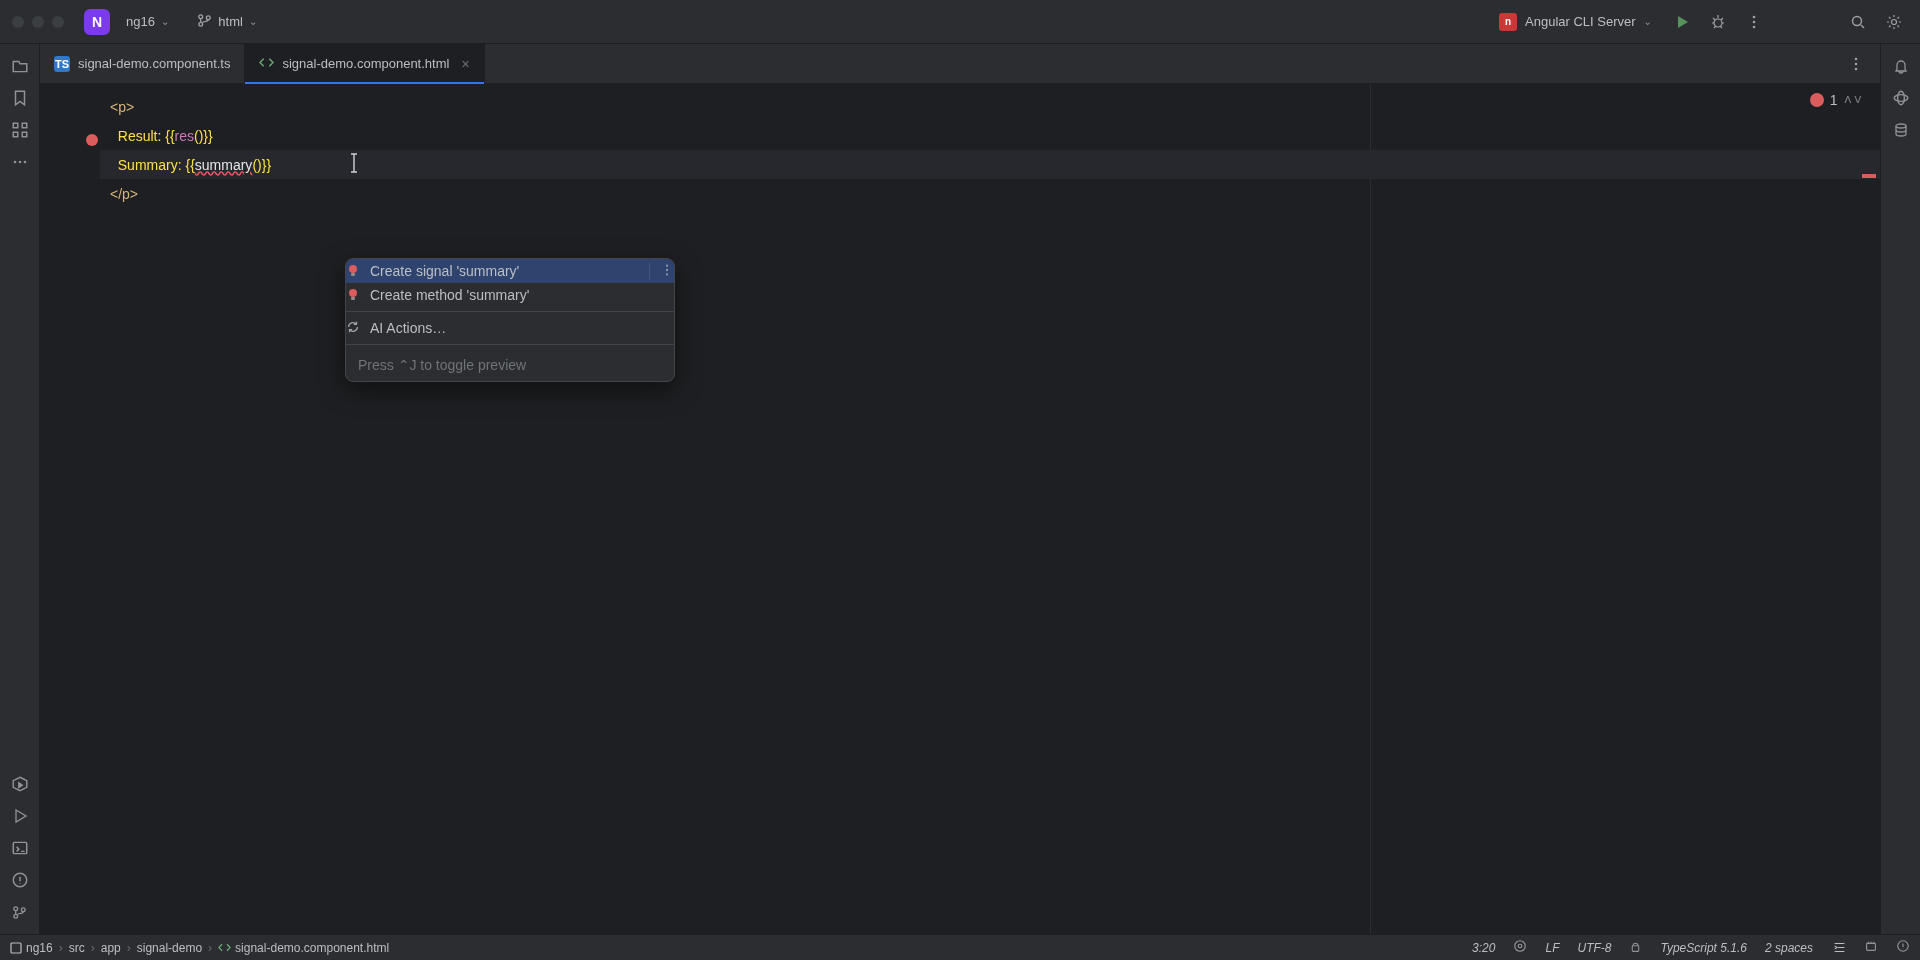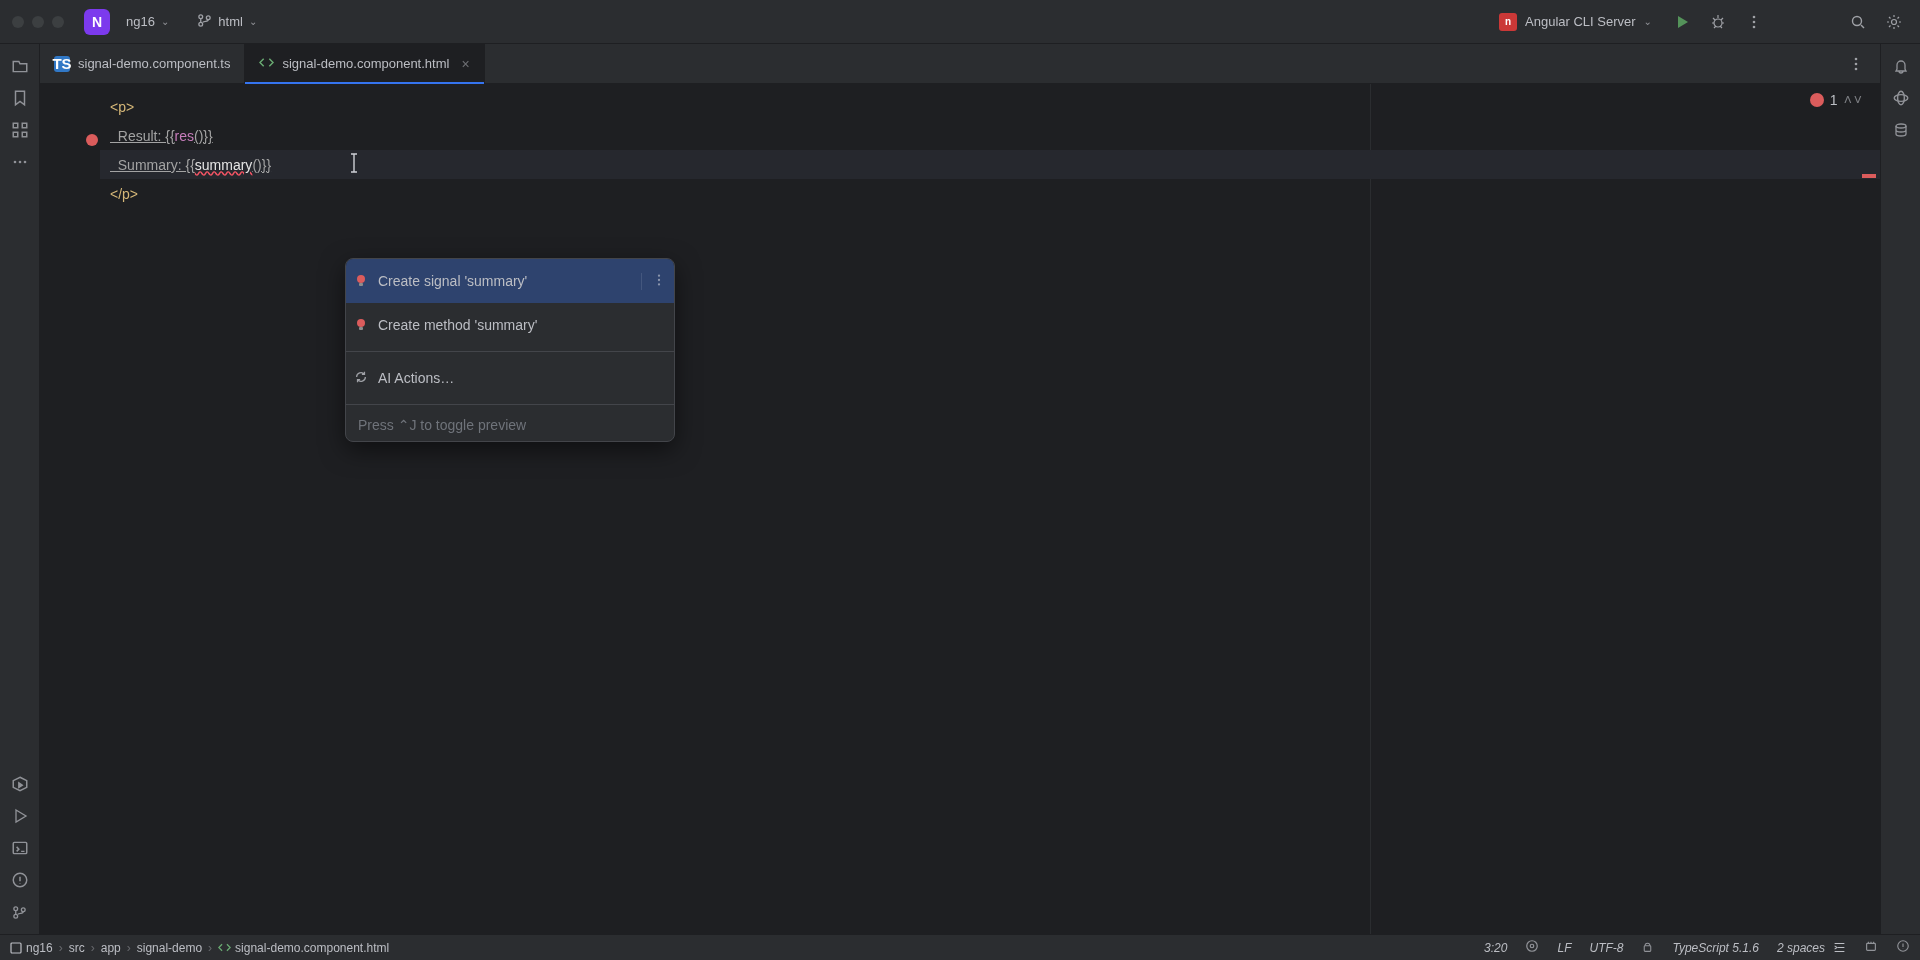--- a/index.html
+++ b/index.html
@@ -25,48 +25,48 @@
 .left-rail { width: 40px; background: #2b2d30; display: flex; flex-direction: column; align-items: center; padding: 8px 0; gap: 4px; border-right: 1px solid #1e1f22; }
 .left-rail-bottom { margin-top: auto; display: flex; flex-direction: column; gap: 4px; align-items: center; }
 .rail-icon { width: 28px; height: 28px; display: flex; align-items: center; justify-content: center; border-radius: 4px; cursor: pointer; opacity: 0.7; }
 .right-rail { width: 40px; background: #2b2d30; display: flex; flex-direction: column; align-items: center; padding: 8px 0; gap: 4px; border-left: 1px solid #1e1f22; }
 
 .editor-area { flex: 1; display: flex; flex-direction: column; background: #1e1f22; }
 .tab-bar { height: 40px; background: #2b2d30; display: flex; align-items: center; border-bottom: 1px solid #1e1f22; position: relative; }
 .tab { height: 40px; display: flex; align-items: center; gap: 8px; padding: 0 14px; cursor: pointer; border-right: 1px solid #1e1f22; position: relative; }
 .tab.active { background: #1e1f22; }
 .tab.active::after { content: ''; position: absolute; bottom: 0; left: 0; right: 0; height: 2px; background: #3574f0; }
-.tab-icon-ts { width: 16px; height: 16px; background: #3178c6; border-radius: 3px; display: flex; align-items: center; justify-content: center; color: white; font-size: 15px; font-weight: bold; }
+.tab-icon-ts { width: 16px; height: 16px; background: #3178c6; border-radius: 3px; display: flex; align-items: center; justify-content: center; color: white; font-size: 11px; font-weight: bold; }
 .tab-icon-html { color: #6aab73; }
 .tab-close { opacity: 0.5; font-size: 14px; margin-left: 4px; }
 .tab-bar-right { margin-left: auto; padding: 0 10px; }
 
 
 .editor-body { flex: 1; display: flex; position: relative; font-family: 'JetBrains Mono', 'Menlo', monospace; font-size: 14px; }
 .gutter { width: 60px; padding-top: 8px; }
 .code-area { flex: 1; padding-top: 8px; position: relative; }
 .code-line { height: 29px; display: flex; align-items: center; padding-left: 10px; white-space: pre; position: relative; }
 .code-line.current { background: #26282e; }
 .gutter-line { height: 29px; display: flex; align-items: center; justify-content: flex-end; padding-right: 14px; color: #4b5059; position: relative; }
 .gutter-error { position: absolute; right: 2px; width: 12px; height: 12px; background: #db5c5c; border-radius: 50%; }
 .angle { color: #d5b778; }
-.text { color: #a3a3a3; text-decoration: underline; }
+.text { color: #fde047; }
 .fn-ok { color: #c77dbb; }
 .fn-err { color: #e5e5e5; text-decoration: wavy underline #f75464; }
 
 
 .inspections { position: absolute; top: 8px; right: 18px; display: flex; align-items: center; gap: 6px; z-index: 5; }
 .err-badge { width: 14px; height: 14px; background: #db5c5c; border-radius: 50%; }
 .inspection-arrows { display: flex; gap: 2px; opacity: 0.6; }
 .error-stripe { position: absolute; right: 4px; top: 90px; width: 14px; height: 4px; background: #db5c5c; }
 .right-margin { position: absolute; top: 0; bottom: 0; left: 1330px; width: 1px; background: #2b2d30; }
 
 
 .intention-popup { position: absolute; left: 305px; top: 174px; background: #2b2d30; border: 1px solid #43454a; border-radius: 8px; box-shadow: 0 8px 24px rgba(0,0,0,0.5); overflow: hidden; min-width: 330px; z-index: 10; }
-.intention-item { height: 44px; display: flex; align-items: center; padding: 0 8px; gap: 10px; cursor: pointer; }
+.intention-item { height: 24px; display: flex; align-items: center; padding: 0 0; gap: 10px; cursor: pointer; }
 .intention-item.selected { background: #2e436e; }
 .intention-item.selected .intention-more { visibility: visible; }
 .bulb-icon { width: 14px; height: 14px; position: relative; }
 .bulb-red { color: #db5c5c; }
 .intention-more { margin-left: auto; opacity: 0.6; visibility: hidden; border-left: 1px solid rgba(255,255,255,0.18); padding-left: 10px; }
 .intention-divider { height: 1px; background: #43454a; margin: 4px 0; }
 .intention-hint { padding: 8px 12px; color: #6f737a; font-size: 14px; }
 .refresh-icon { opacity: 0.8; }
 
 
@@ -362,21 +362,21 @@
           <circle cx="8" cy="8" r="6"></circle>
           <circle cx="8" cy="8" r="2"></circle>
         </svg></span>
     <span>LF</span>
     <span>UTF-8</span>
     <span class="lock-icon"><svg width="13" height="13" viewBox="0 0 16 16" fill="none" stroke="#bcbec4" stroke-width="1.3">
           <rect x="4" y="7" width="8" height="7" rx="1"></rect>
           <path d="M5 7c0-4 6-4 6 0"></path>
         </svg></span>
     <span>TypeScript 5.1.6</span>
-    <span style="display:flex;align-items:center;gap:8px">
+    <span style="display:flex;align-items:center;gap:20px">
       <span>2 spaces</span>
       <svg width="13" height="13" viewBox="0 0 16 16" fill="none" stroke="#bcbec4" stroke-width="1.3">
           <path d="M2 3h12M6 8h8M2 13h12M2 6l3 2-3 2"></path>
         </svg>
     </span>
     <span class="status-icon"><svg width="14" height="14" viewBox="0 0 16 16" fill="none" stroke="#bcbec4" stroke-width="1.3">
           <rect x="3" y="5" width="10" height="8" rx="1"></rect>
           <path d="M5 5V3M8 5V3M11 5V3"></path>
         </svg></span>
     <span class="status-icon"><svg width="14" height="14" viewBox="0 0 16 16" fill="none" stroke="#bcbec4" stroke-width="1.3">

